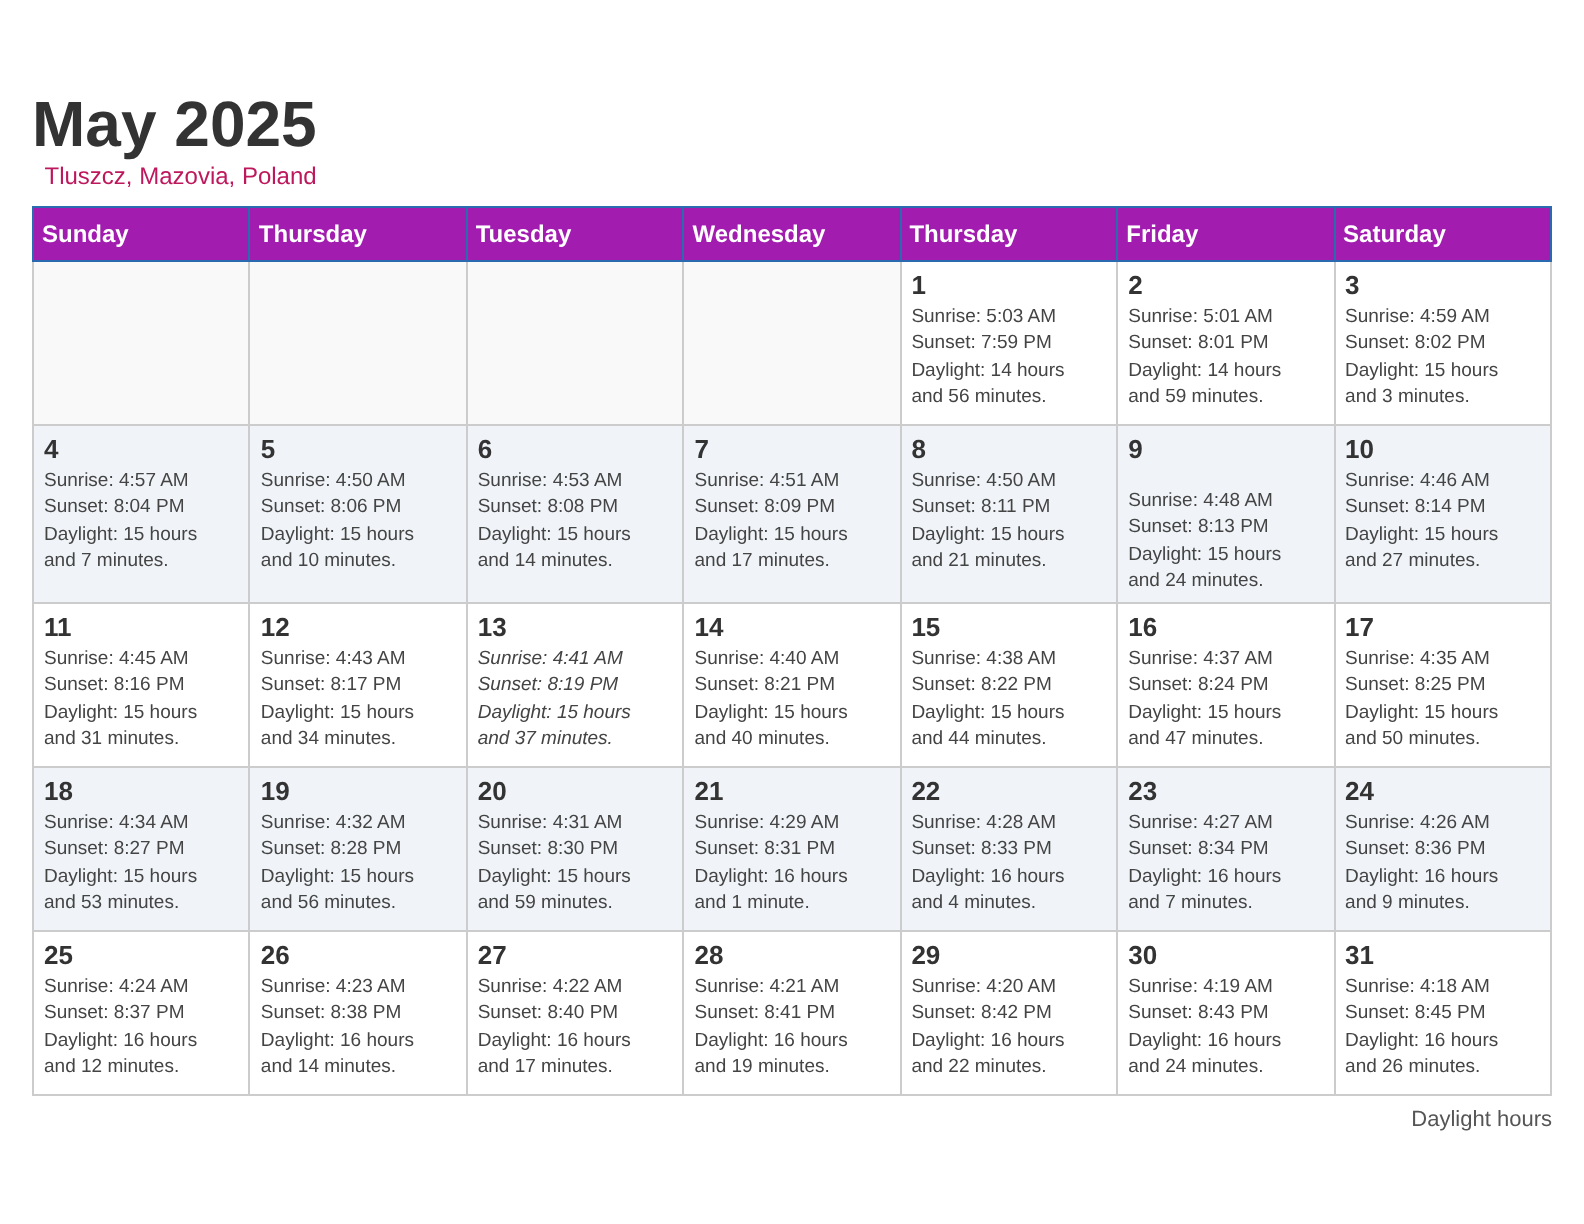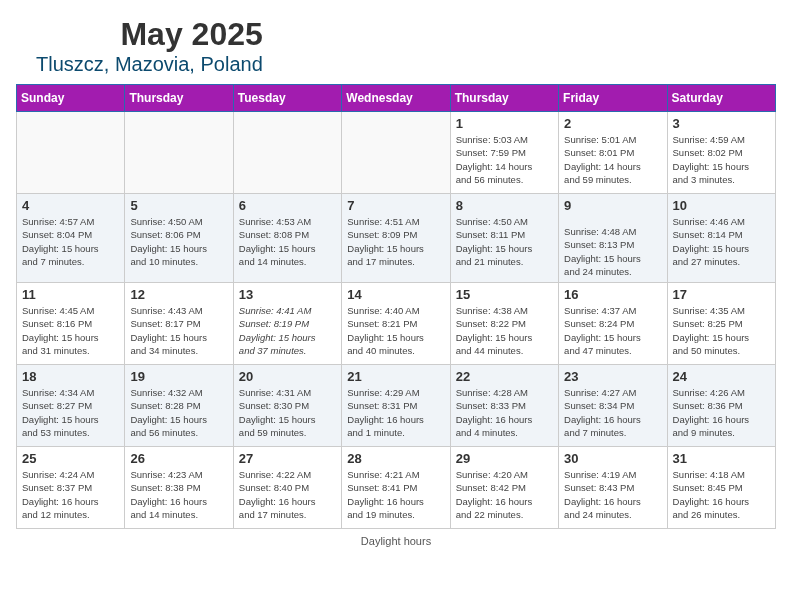--- a/index.html
+++ b/index.html
@@ -25,25 +25,25 @@
       width: 28px;
       height: 22px;
     }
     .title-block {
       text-align: right;
     }
     .month-title {
       font-size: 32px;
       font-weight: bold;
       color: #333;
+      margin-top: 28px;
     }
     .location-title {
-      font-size: 20px;
-      color: #0c4a6e;
-      margin-left: 20px;
+      font-size: 12px;
+      color: #be185d;
     }
     table {
       width: 100%;
       border-collapse: collapse;
       table-layout: fixed;
     }
     th {
       background-color: #a21caf;
       color: #fff;
       font-size: 12px;
@@ -76,21 +76,21 @@
     }
     .day-info {
       font-size: 9.5px;
       color: #444;
       line-height: 1.4;
     }
     .footer {
       margin-top: 6px;
       font-size: 11px;
       color: #555;
-      text-align: center;
+      text-align: right;
     }
   </style>
 </head>
 <body>
 
 <div class="header">
   <div class="title-block">
     <div class="month-title">May 2025</div>
     <div class="location-title">Tluszcz, Mazovia, Poland</div>
   </div>

